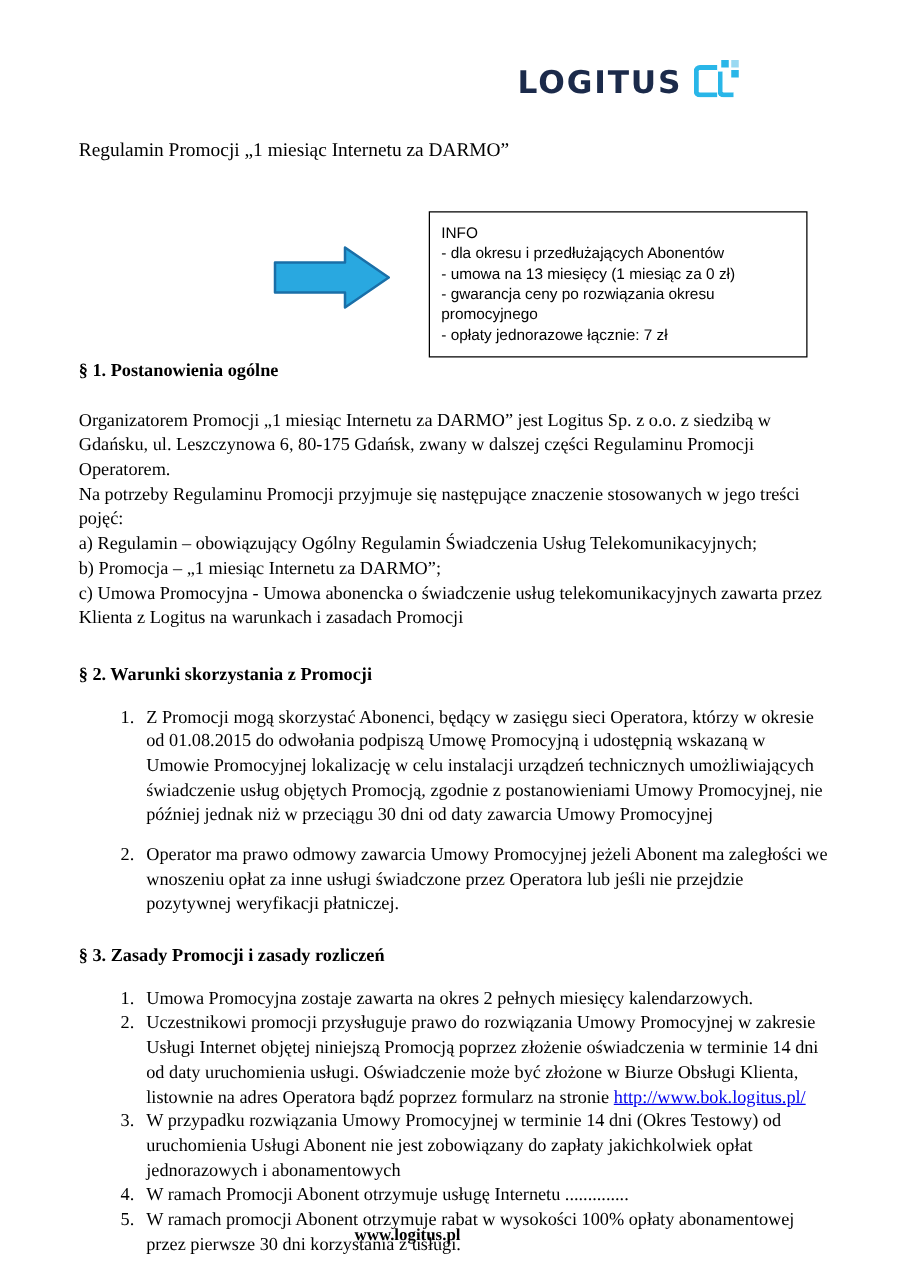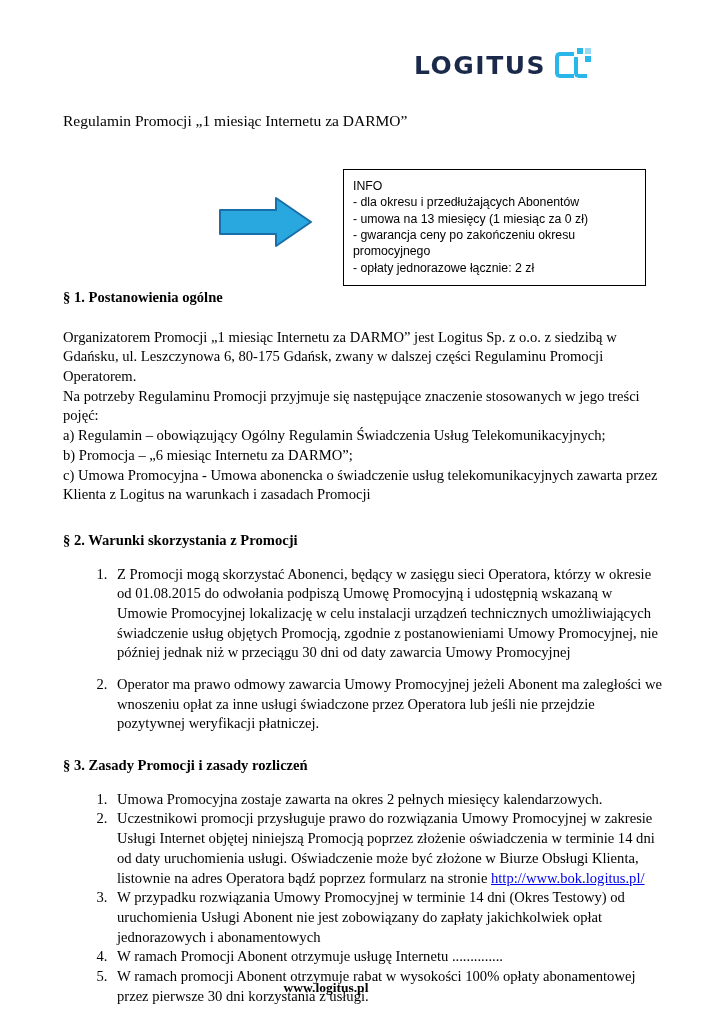--- a/index.html
+++ b/index.html
@@ -178,33 +178,33 @@
   <div class="doc-title">Regulamin Promocji „1 miesiąc  Internetu za DARMO”</div>
 
   <svg class="arrow" viewBox="0 0 95 52">
     <polygon points="2,14 58,14 58,2 93,26 58,50 58,38 2,38" fill="#29a8e0" stroke="#1a6fa8" stroke-width="2" stroke-linejoin="round"></polygon>
   </svg>
 
   <div class="info-box">
     <div>INFO</div>
     <div>- dla okresu i przedłużających Abonentów</div>
     <div>- umowa na 13 miesięcy (1 miesiąc za 0 zł)</div>
-    <div>- gwarancja ceny po zakończeniu okresu</div>
+    <div>- gwarancja ceny po rozwiązania okresu</div>
     <div>promocyjnego</div>
-    <div>- opłaty jednorazowe łącznie: 2 zł</div>
+    <div>- opłaty jednorazowe łącznie: 7 zł</div>
   </div>
 
   <div class="content">
 
     <h2 class="section">§ 1. Postanowienia ogólne</h2>
     <div class="gap-20"></div>
     <p class="para">Organizatorem Promocji „1 miesiąc Internetu za DARMO” jest Logitus Sp. z o.o. z siedzibą w Gdańsku, ul. Leszczynowa 6, 80-175 Gdańsk, zwany w dalszej części Regulaminu Promocji Operatorem.</p>
     <p class="para">Na potrzeby Regulaminu Promocji przyjmuje się następujące znaczenie stosowanych w jego treści pojęć:</p>
     <p class="para">a) Regulamin – obowiązujący Ogólny Regulamin Świadczenia Usług Telekomunikacyjnych;</p>
-    <p class="para">b) Promocja –   „6 miesiąc Internetu za DARMO”;</p>
+    <p class="para">b) Promocja –   „1 miesiąc Internetu za DARMO”;</p>
     <p class="para">c) Umowa Promocyjna - Umowa abonencka o świadczenie usług telekomunikacyjnych zawarta przez Klienta z Logitus na warunkach i zasadach Promocji</p>
 
     <div class="gap-26"></div>
     <h2 class="section">§ 2. Warunki skorzystania z Promocji</h2>
     <div class="gap-14"></div>
     <ol class="numlist">
       <li>Z Promocji mogą skorzystać Abonenci, będący w zasięgu sieci Operatora, którzy  w okresie od 01.08.2015 do odwołania podpiszą Umowę Promocyjną i udostępnią wskazaną w Umowie Promocyjnej lokalizację w celu instalacji urządzeń technicznych umożliwiających świadczenie usług objętych Promocją, zgodnie z postanowieniami Umowy Promocyjnej, nie później jednak niż w przeciągu 30 dni od daty zawarcia Umowy Promocyjnej</li>
       <li>Operator ma prawo odmowy zawarcia  Umowy Promocyjnej jeżeli Abonent ma zaległości we wnoszeniu opłat za inne usługi świadczone przez Operatora lub jeśli nie przejdzie pozytywnej weryfikacji płatniczej.</li>
     </ol>
 

